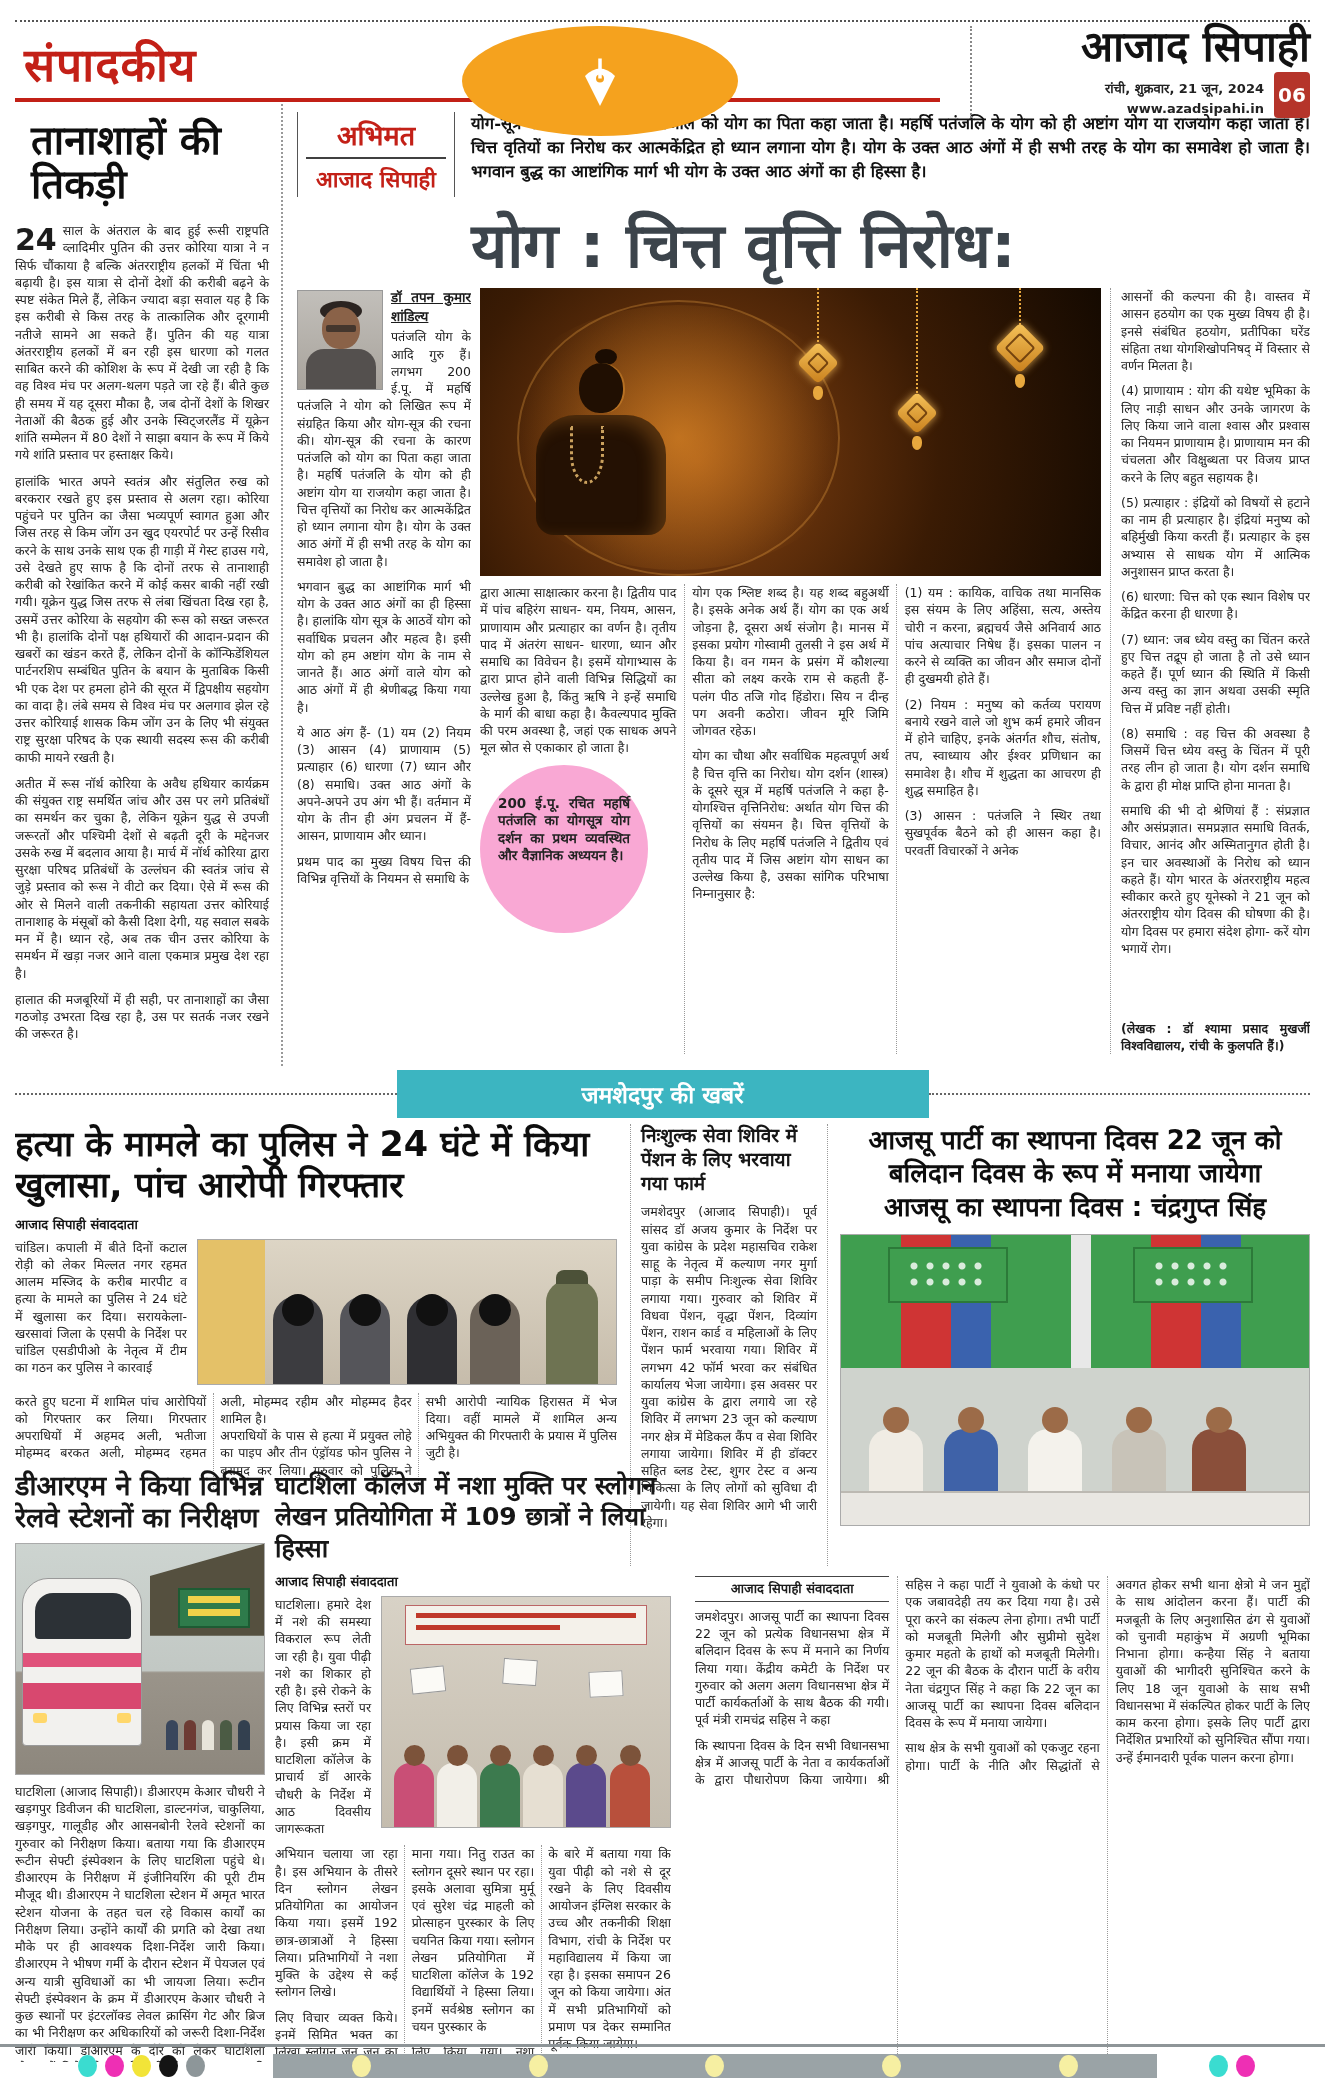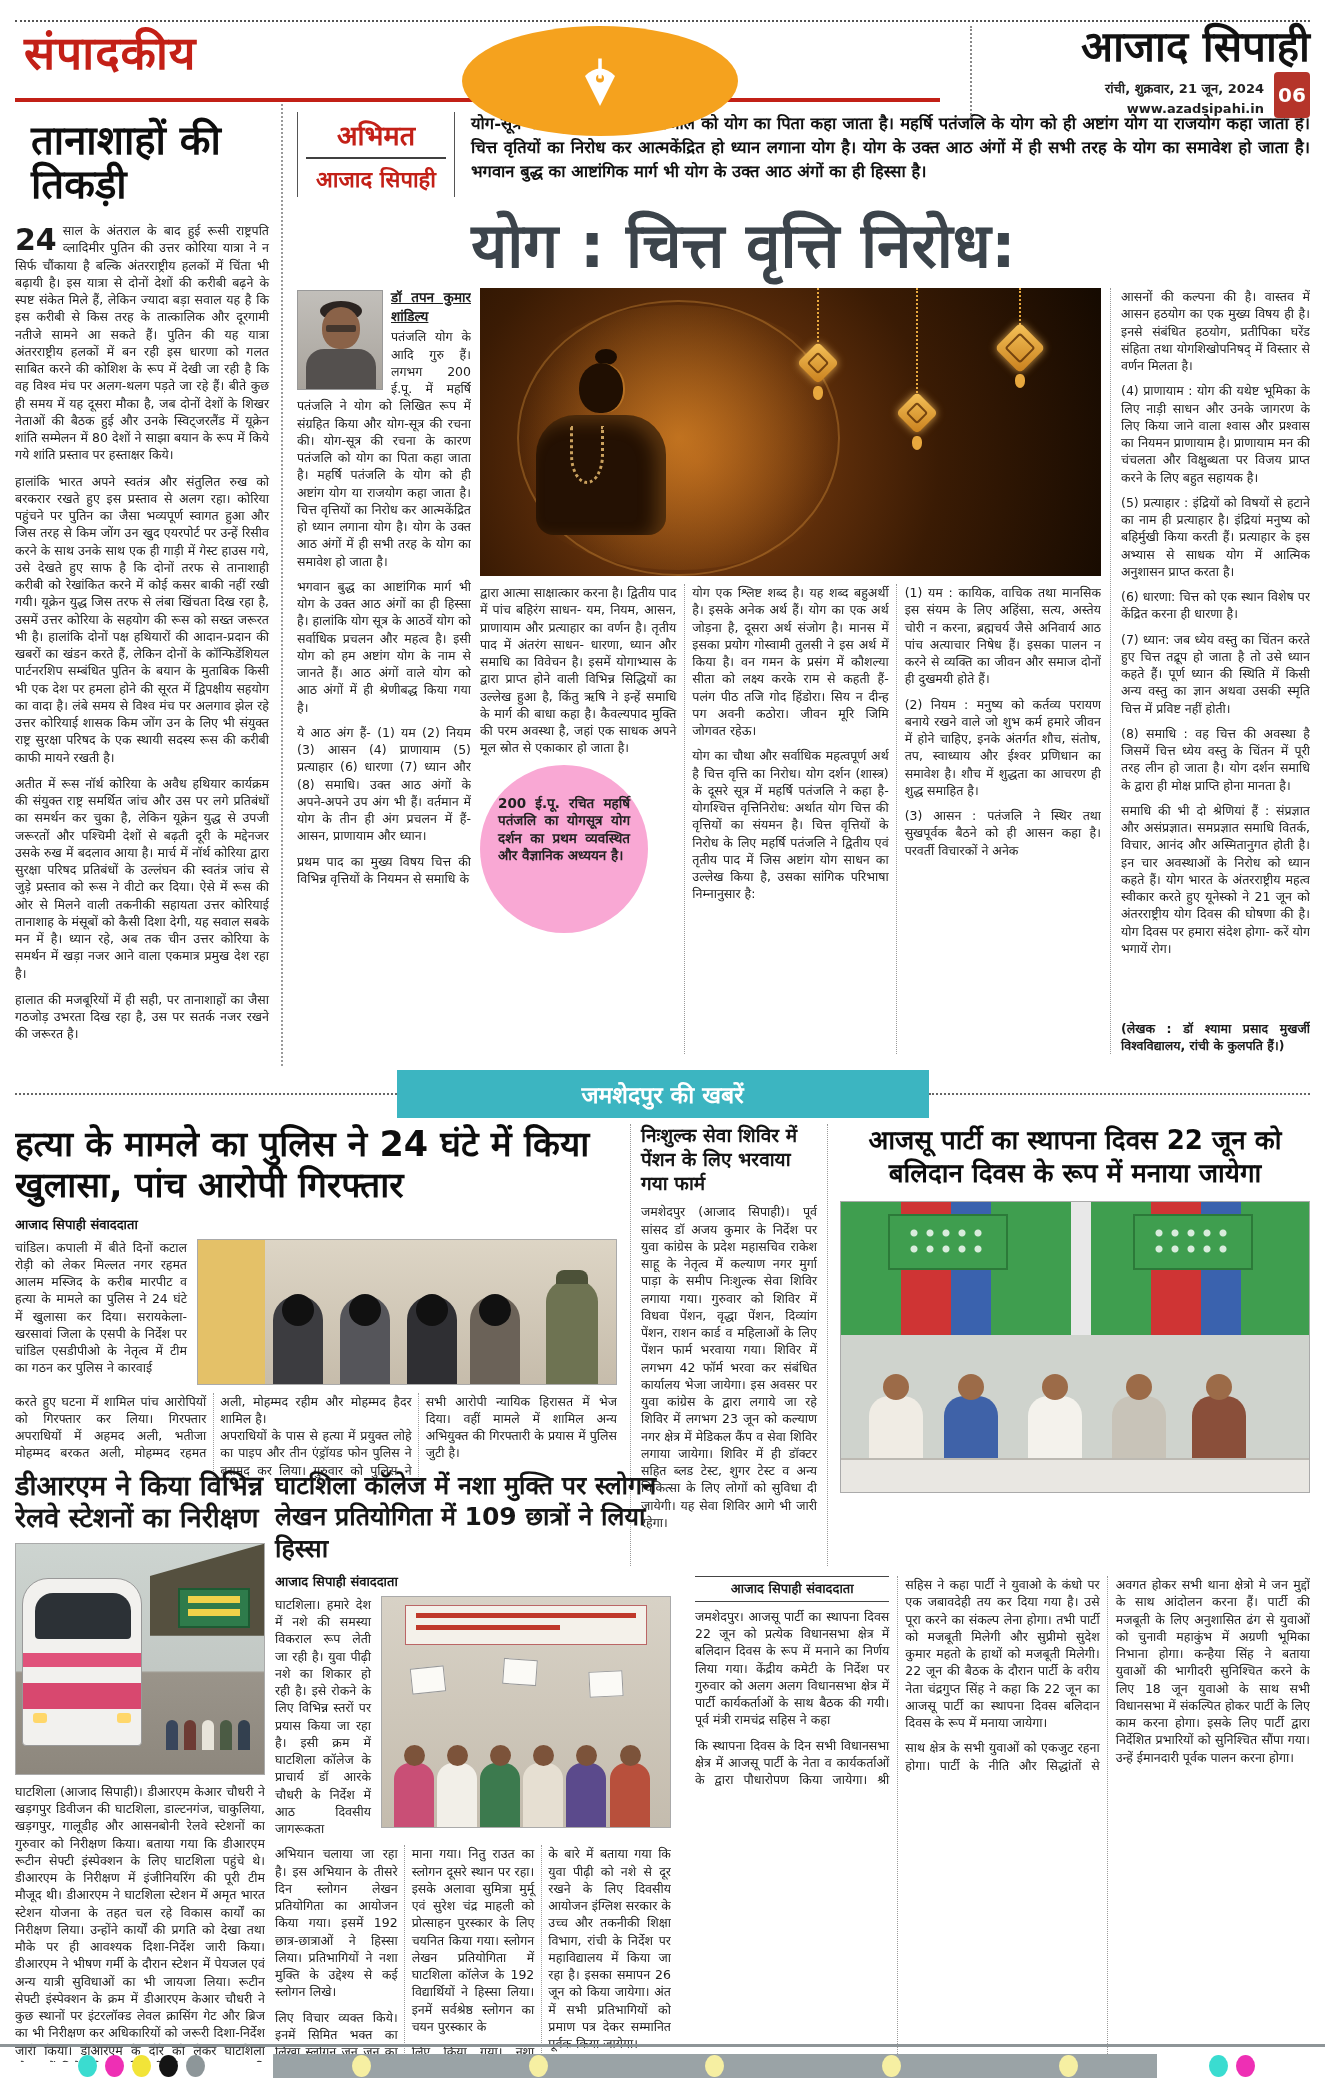--- a/index.html
+++ b/index.html
@@ -7,21 +7,21 @@
   body {
     width:1325px; height:2087px; overflow:hidden;
     font-family:"DejaVu Sans","Liberation Sans",sans-serif;
     color:#161616; position:relative;
   }
   .jtext { text-align:justify; font-size:12.5px; line-height:1.38; color:#1c1c1c; }
 
   
   header { position:relative; height:100px; padding-top:20px; }
   .top-rule { position:absolute; top:20px; left:15px; right:15px; border-top:2px dotted #555; }
-  .section-label { position:absolute; left:24px; top:20px; font-size:46px; font-weight:800; color:#c32017; letter-spacing:1px; }
+  .section-label { position:absolute; left:24px; top:32px; font-size:46px; font-weight:800; color:#c32017; letter-spacing:1px; }
   .logo-badge { position:absolute; left:462px; top:26px; width:276px; height:110px; background:#f5a21e; border-radius:50%; display:flex; align-items:center; justify-content:center; }
   .logo-badge svg { width:60px; height:60px; }
   .red-rule { position:absolute; left:15px; top:98px; width:925px; border-top:4px solid #c22016; }
   .mast-block { position:absolute; right:15px; top:26px; width:340px; border-left:2px dotted #888; padding-left:14px; }
   .masthead { font-size:42px; font-weight:800; color:#121212; text-align:right; line-height:1; }
   .mast-meta { display:flex; justify-content:flex-end; align-items:flex-end; gap:10px; margin-top:4px; }
   .mast-lines { text-align:right; font-size:13px; font-weight:700; color:#222; line-height:1.5; }
   .page-num { width:36px; height:46px; background:#b5342a; color:#fff; font-size:20px; font-weight:800; display:flex; align-items:center; justify-content:center; border-radius:4px; }
 
   
@@ -304,20 +304,21 @@
   </article>
 
   <article class="pension">
     <h3 class="p-headline">निःशुल्क सेवा शिविर में पेंशन के लिए भरवाया गया फार्म</h3>
     <div class="jtext">जमशेदपुर (आजाद सिपाही)। पूर्व सांसद डॉ अजय कुमार के निर्देश पर युवा कांग्रेस के प्रदेश महासचिव राकेश साहू के नेतृत्व में कल्याण नगर मुर्गा पाड़ा के समीप निःशुल्क सेवा शिविर लगाया गया। गुरुवार को शिविर में विधवा पेंशन, वृद्धा पेंशन, दिव्यांग पेंशन, राशन कार्ड व महिलाओं के लिए पेंशन फार्म भरवाया गया। शिविर में लगभग 42 फॉर्म भरवा कर संबंधित कार्यालय भेजा जायेगा। इस अवसर पर युवा कांग्रेस के द्वारा लगाये जा रहे शिविर में लगभग 23 जून को कल्याण नगर क्षेत्र में मेडिकल कैंप व सेवा शिविर लगाया जायेगा। शिविर में ही डॉक्टर सहित ब्लड टेस्ट, शुगर टेस्ट व अन्य चिकित्सा के लिए लोगों को सुविधा दी जायेगी। यह सेवा शिविर आगे भी जारी रहेगा।</div>
   </article>
 
   <article class="ajsu-top">
     <div class="a-headline">आजसू पार्टी का स्थापना दिवस 22 जून को</div>
     <div class="a-headline">बलिदान दिवस के रूप में मनाया जायेगा</div>
+    <div class="a-headline">आजसू का स्थापना दिवस : चंद्रगुप्त सिंह</div>
     <div class="a-photo">
       <div class="flag-band"></div>
       <div class="a-banner" style="left:10%;">
           <div class="dotpat"></div>
         </div>
       <div class="a-banner" style="right:12%;">
           <div class="dotpat"></div>
         </div>
       <div class="person" style="left:6%;bottom:30px;background:#f0ece4;">
           <div class="p-head"></div>

